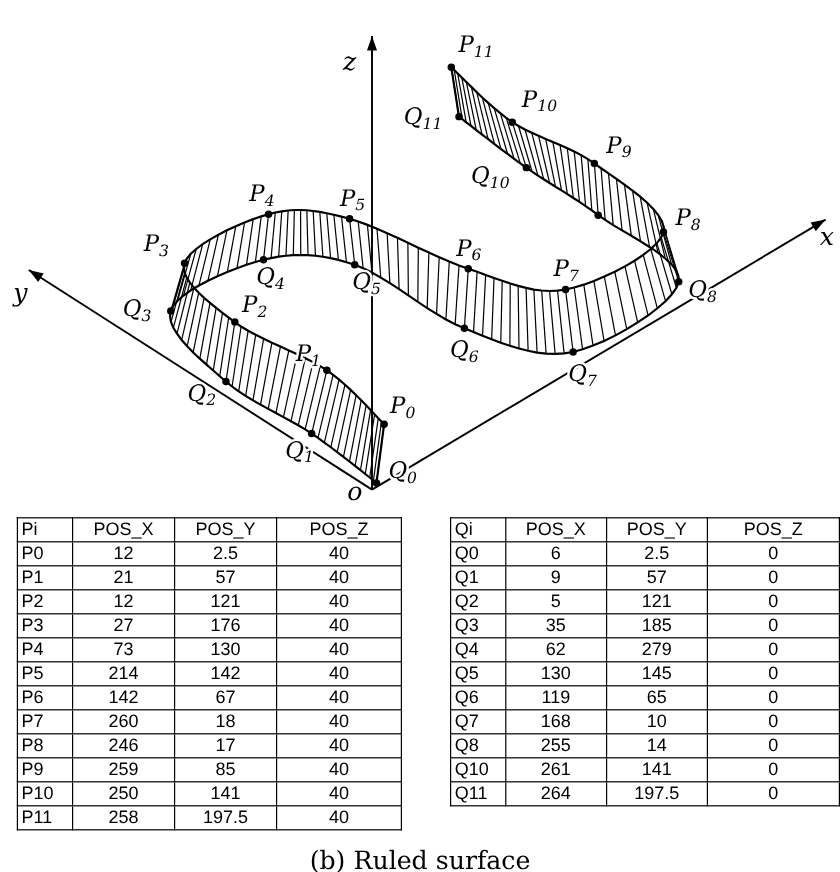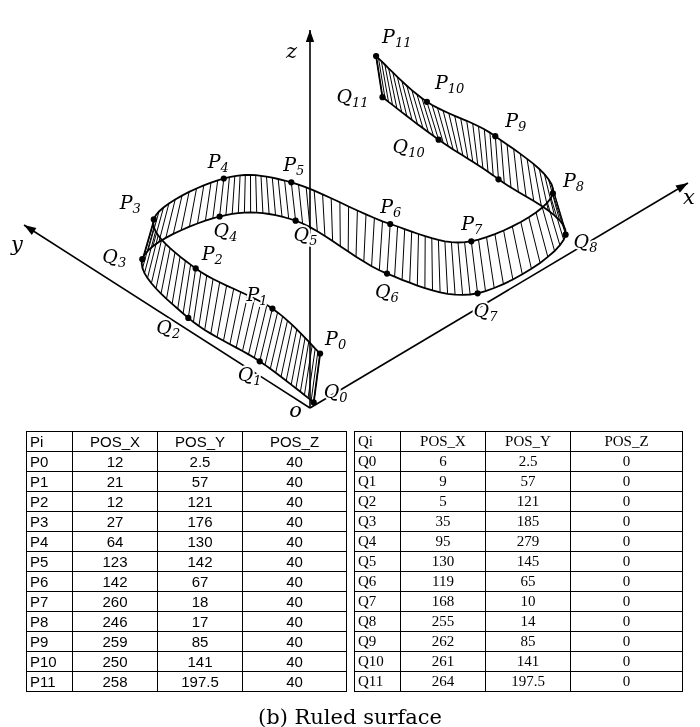--- a/index.html
+++ b/index.html
@@ -12,22 +12,22 @@
   .axis-label{font-family:"DejaVu Serif",serif;font-style:italic;font-size:21px;fill:#000;}
   .pt-label{
     font-family:"DejaVu Serif",serif;font-style:italic;font-size:19px;fill:#000;
     paint-order:stroke;stroke:#ffffff;stroke-width:4px;stroke-linejoin:round;
   }
   .pt-sub{font-size:13px;}
   .tables-row{position:absolute;top:431px;left:0;width:700px;height:276px;}
   table.data-table{
     position:absolute;top:0;border-collapse:collapse;table-layout:fixed;background:#fff;
   }
-  #p-table{left:26px;}
-  #q-table{left:354px;font-family:Liberation Serif, serif;}
+  #p-table{left:14px;}
+  #q-table{left:375px;}
   .data-table td,.data-table th{
     border:1px solid #000;
     font-size:15px;font-weight:normal;
     padding:0 3px;height:19px;line-height:19px;
     text-align:center;white-space:nowrap;overflow:hidden;
   }
   .data-table td:first-child,.data-table th:first-child{text-align:left;}
   #caption{
     position:absolute;top:705px;left:0;width:700px;text-align:center;
     font-family:"DejaVu Serif",serif;font-size:21px;color:#000;
@@ -278,27 +278,27 @@
           <td>40</td>
         </tr>
         <tr>
           <td>P3</td>
           <td>27</td>
           <td>176</td>
           <td>40</td>
         </tr>
         <tr>
           <td>P4</td>
-          <td>64</td>
+          <td>73</td>
           <td>130</td>
           <td>40</td>
         </tr>
         <tr>
           <td>P5</td>
-          <td>123</td>
+          <td>214</td>
           <td>142</td>
           <td>40</td>
         </tr>
         <tr>
           <td>P6</td>
           <td>142</td>
           <td>67</td>
           <td>40</td>
         </tr>
         <tr>
@@ -368,21 +368,21 @@
           <td>0</td>
         </tr>
         <tr>
           <td>Q3</td>
           <td>35</td>
           <td>185</td>
           <td>0</td>
         </tr>
         <tr>
           <td>Q4</td>
-          <td>95</td>
+          <td>62</td>
           <td>279</td>
           <td>0</td>
         </tr>
         <tr>
           <td>Q5</td>
           <td>130</td>
           <td>145</td>
           <td>0</td>
         </tr>
         <tr>
@@ -394,26 +394,20 @@
         <tr>
           <td>Q7</td>
           <td>168</td>
           <td>10</td>
           <td>0</td>
         </tr>
         <tr>
           <td>Q8</td>
           <td>255</td>
           <td>14</td>
-          <td>0</td>
-        </tr>
-        <tr>
-          <td>Q9</td>
-          <td>262</td>
-          <td>85</td>
           <td>0</td>
         </tr>
         <tr>
           <td>Q10</td>
           <td>261</td>
           <td>141</td>
           <td>0</td>
         </tr>
         <tr>
           <td>Q11</td>

